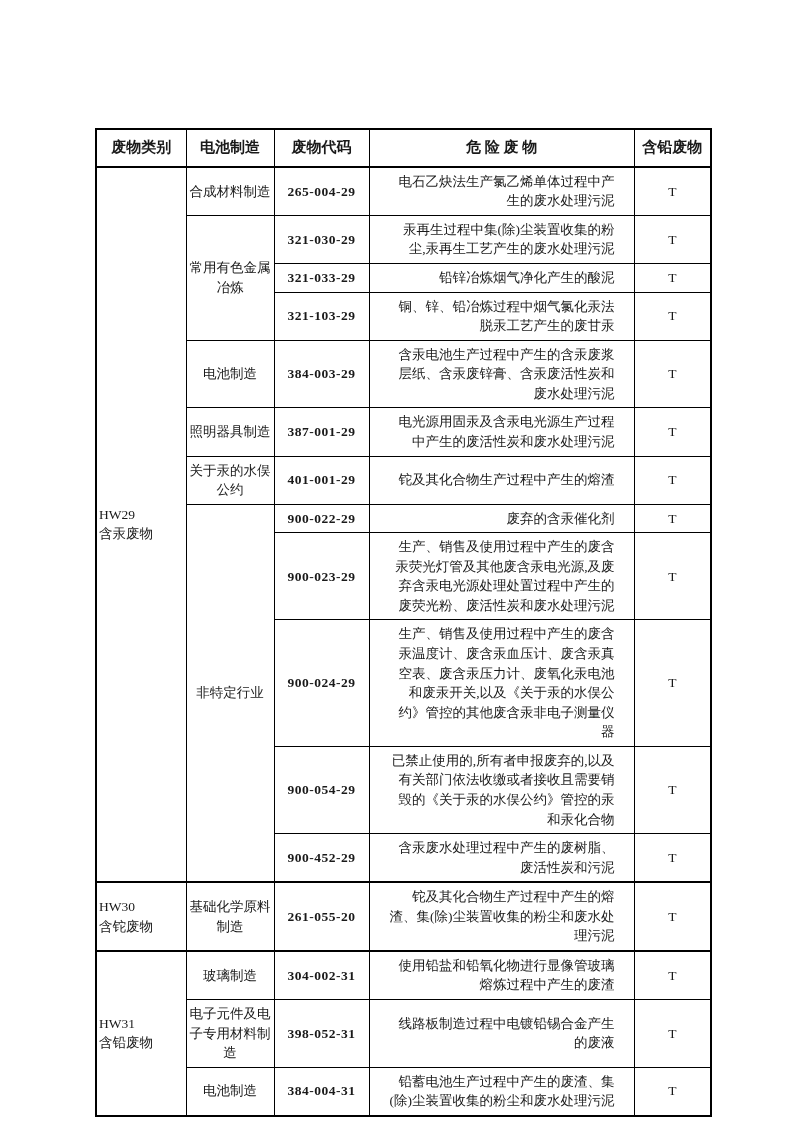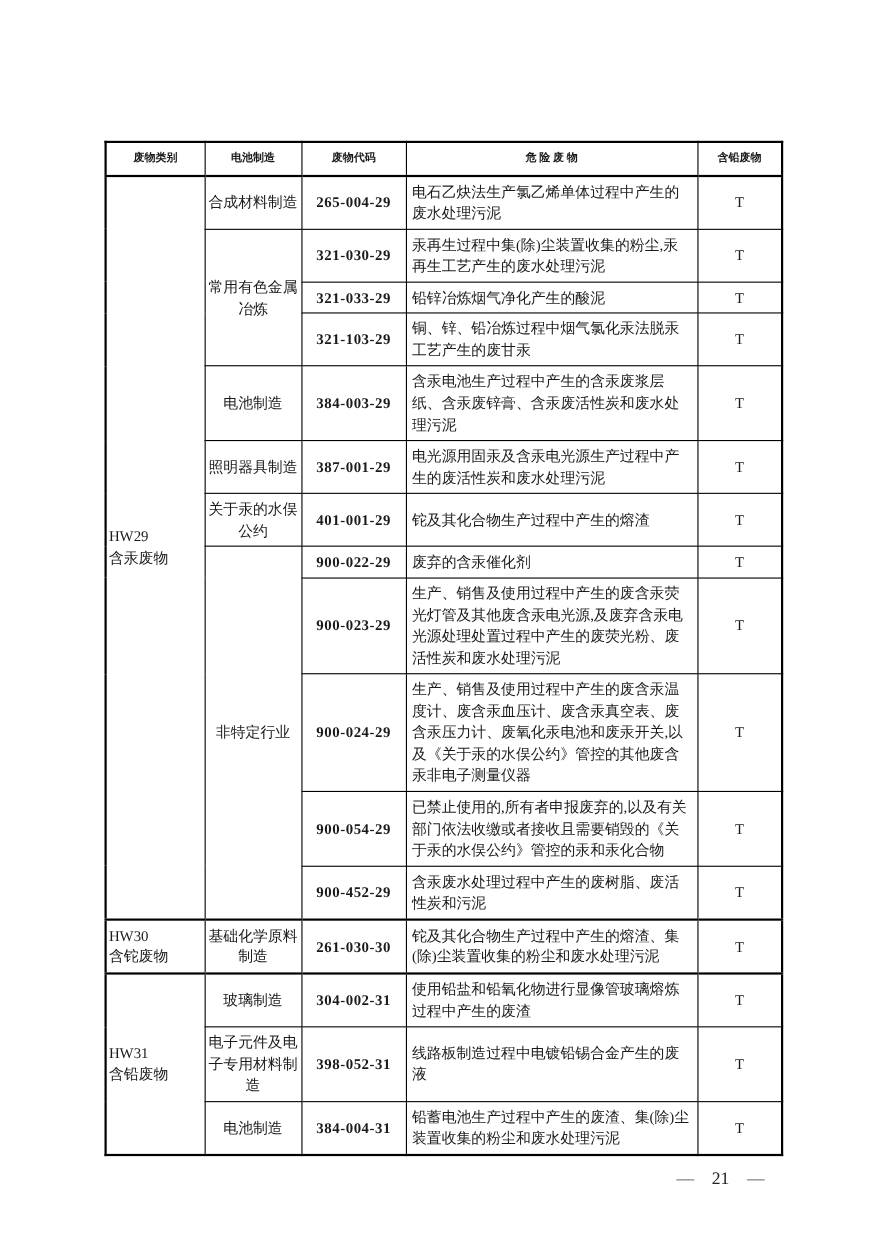--- a/index.html
+++ b/index.html
@@ -24,26 +24,26 @@
   .waste-table th, .waste-table td {
     border: 1px solid #000;
     vertical-align: middle;
     font-size: 13.5px;
     line-height: 1.45;
     word-break: break-all;
   }
   .waste-table thead th {
     border-bottom: 2px solid #000;
     font-weight: bold;
-    font-size: 10px;
+    font-size: 15px;
     text-align: center;
     padding: 7px 2px;
   }
   .waste-table td { padding: 4px 2px; text-align: center; }
-  .waste-table td.col-waste { text-align: left; padding: 4px 5px; }
+  .waste-table td.col-waste { text-align: right; padding: 4px 19px; }
   .waste-table td.col-code { letter-spacing: 0.5px; white-space: nowrap; font-weight: bold; }
   .waste-table tr.group-start td { border-top: 2px solid #000; }
   .category-cell div { text-align: left; }
   .page-footer {
     display: flex;
     justify-content: flex-end;
     align-items: center;
     gap: 16px;
     margin-top: 12px;
     padding-right: 15px;
@@ -144,21 +144,21 @@
           <td class="col-code">900-452-29</td>
           <td class="col-waste">含汞废水处理过程中产生的废树脂、废活性炭和污泥</td>
           <td class="col-hazard">T</td>
         </tr>
         <tr class="group-start">
           <td class="col-category category-cell" rowspan="1">
             <div>HW30</div>
             <div>含铊废物</div>
           </td>
           <td class="col-source" rowspan="1">基础化学原料制造</td>
-          <td class="col-code">261-030-30</td>
+          <td class="col-code">261-055-20</td>
           <td class="col-waste">铊及其化合物生产过程中产生的熔渣、集(除)尘装置收集的粉尘和废水处理污泥</td>
           <td class="col-hazard">T</td>
         </tr>
         <tr class="group-start">
           <td class="col-category category-cell" rowspan="3">
             <div>HW31</div>
             <div>含铅废物</div>
           </td>
           <td class="col-source" rowspan="1">玻璃制造</td>
           <td class="col-code">304-002-31</td>

